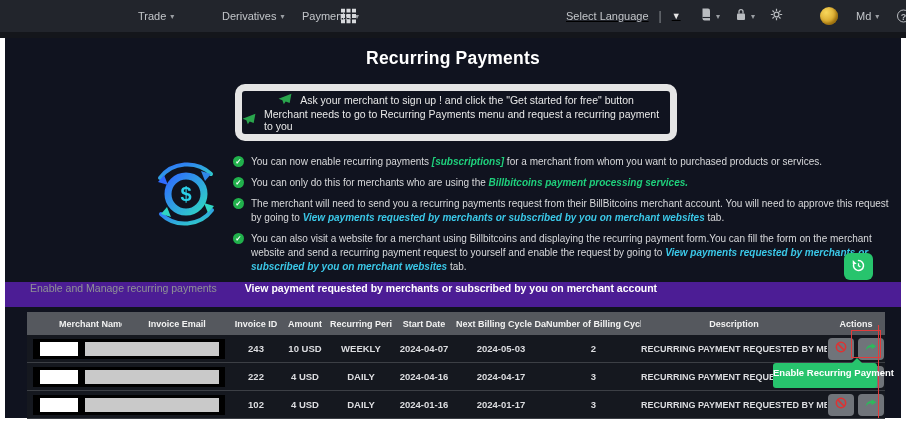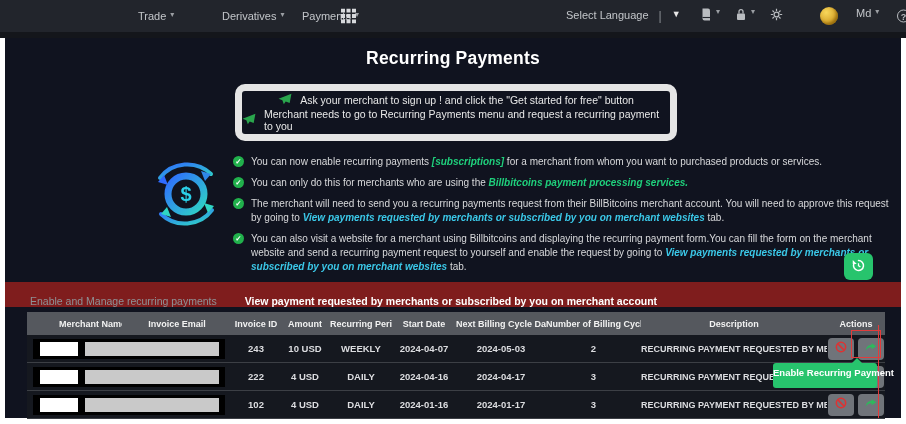--- a/index.html
+++ b/index.html
@@ -2,21 +2,21 @@
 <html><head>
 <meta charset="utf-8">
 <style>
   * { margin:0; padding:0; box-sizing:border-box; }
   html,body { width:906px; height:424px; overflow:hidden; background:#ffffff;
     font-family:"Liberation Sans", sans-serif; }
   .app { position:relative; width:906px; height:424px; background:#ffffff; }
 
   
   .topnav { position:absolute; top:0; left:0; width:906px; height:32px; background:#22252c; z-index:10; }
-  .topnav .abs { position:absolute; top:50%; transform:translateY(-50%); display:flex; gap:4px; }
+  .topnav .abs { position:absolute; top:50%; transform:translateY(-50%); display:flex; align-items:center; gap:4px; }
   .nav-label { font-size:11px; color:#c3c6ca; white-space:nowrap; }
   .caret { font-size:8px; color:#9b9ea3; }
   .band { position:absolute; top:32px; left:0; width:906px; height:6px; background:#14161b; z-index:9; }
 
   .grid-icon svg { display:block; }
   .lang-divider { color:#8a8d92; font-size:12px; margin:0 6px; }
   .lang-caret { color:#e8e8e8; font-size:9px; }
   .avatar { width:18px; height:18px; border-radius:50%;
     background:radial-gradient(circle at 35% 30%, #f8d75b, #d7a72c 60%, #b3820f);
     box-shadow:inset -2px -2px 3px rgba(120,80,0,.6); }
@@ -44,21 +44,21 @@
   .bullet p { color:#d8d9db; font-size:10px; line-height:14px; }
   .hl-green { color:#1fd07c; font-style:italic; font-weight:bold; }
   .hl-cyan  { color:#3bc8e8; font-style:italic; font-weight:bold; }
 
   .refresh-btn { position:absolute; left:839px; top:215px; width:29px; height:27px;
     background:#27c46d; border:none; border-radius:6px; display:flex; align-items:center;
     justify-content:center; cursor:pointer; }
 
   
   .tabstrip { position:absolute; left:0; top:244px; width:896px; height:25px;
-    background:#7f1d1d; display:flex; align-items:flex-end; }
+    background:#4c1d95; display:flex; align-items:flex-start; }
   .tab { font-size:10.5px; white-space:nowrap; cursor:pointer; }
   .tab.inactive { color:#8f9296; margin-left:25px; }
   .tab.active { color:#ffffff; font-weight:bold; margin-left:28px; }
 
   
   .tablewrap { position:absolute; left:22px; top:274px; width:858px; }
   .thead { display:flex; background:#55585e; height:23px; align-items:center; }
   .th { color:#f2f2f2; font-size:9px; font-weight:bold; text-align:center; white-space:nowrap; overflow:hidden; }
   .trow { position:relative; display:flex; align-items:center; height:28px; background:#15181f;
     border-bottom:1px solid #3c3f45; }
@@ -114,21 +114,21 @@
           <rect x="0" y="5.5" width="4" height="4"></rect>
             <rect x="5.5" y="5.5" width="4" height="4"></rect>
             <rect x="11" y="5.5" width="4" height="4"></rect>
           <rect x="0" y="11" width="4" height="4"></rect>
             <rect x="5.5" y="11" width="4" height="4"></rect>
             <rect x="11" y="11" width="4" height="4"></rect>
         </g>
       </svg>
     </div>
 
-    <div class="abs" style="left:566px;">
+    <div class="abs" style="left:566px;text-decoration:underline;">
       <span class="nav-label">Select Language</span>
       <span class="lang-divider">|</span>
       <span class="lang-caret">▼</span>
     </div>
 
     <div class="abs" style="left:700px;">
       <span>
         <svg width="12" height="13" viewBox="0 0 24 26">
             <path d="M5 1h11a4 4 0 0 1 4 4v20H9a4 4 0 0 1-4-4V1z" fill="#b9bcc0"></path>
             <path d="M5 19h15" stroke="#22252c" stroke-width="2.2"></path>

